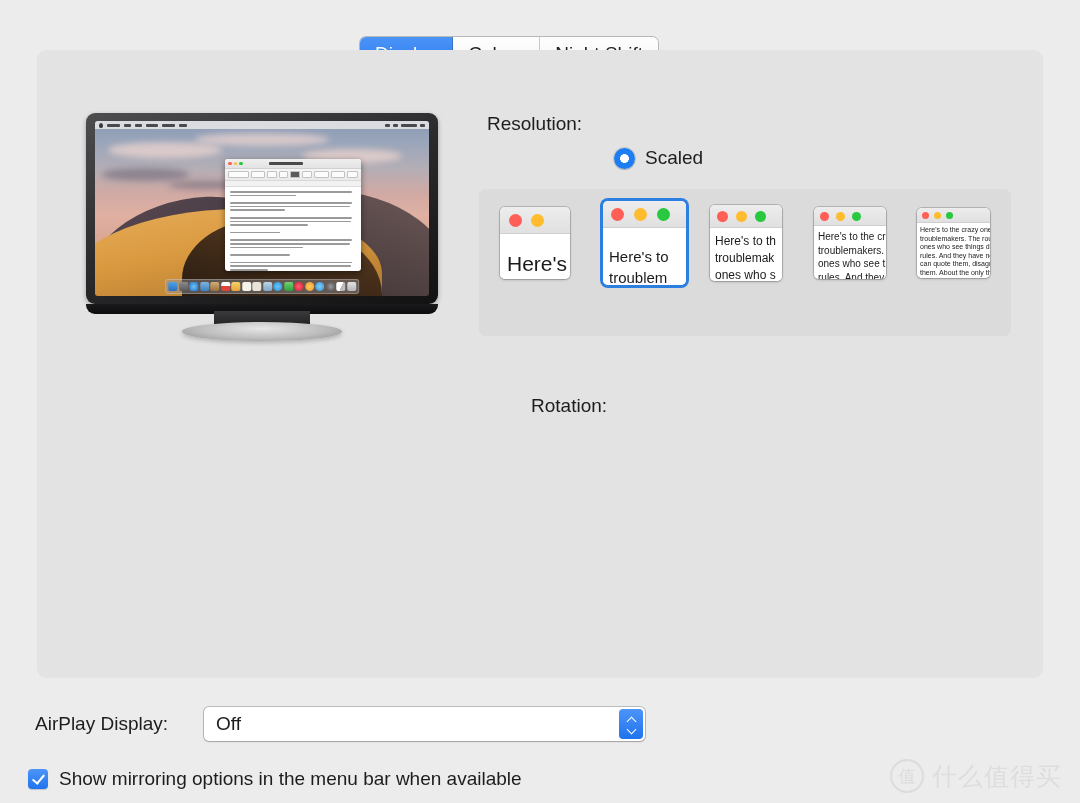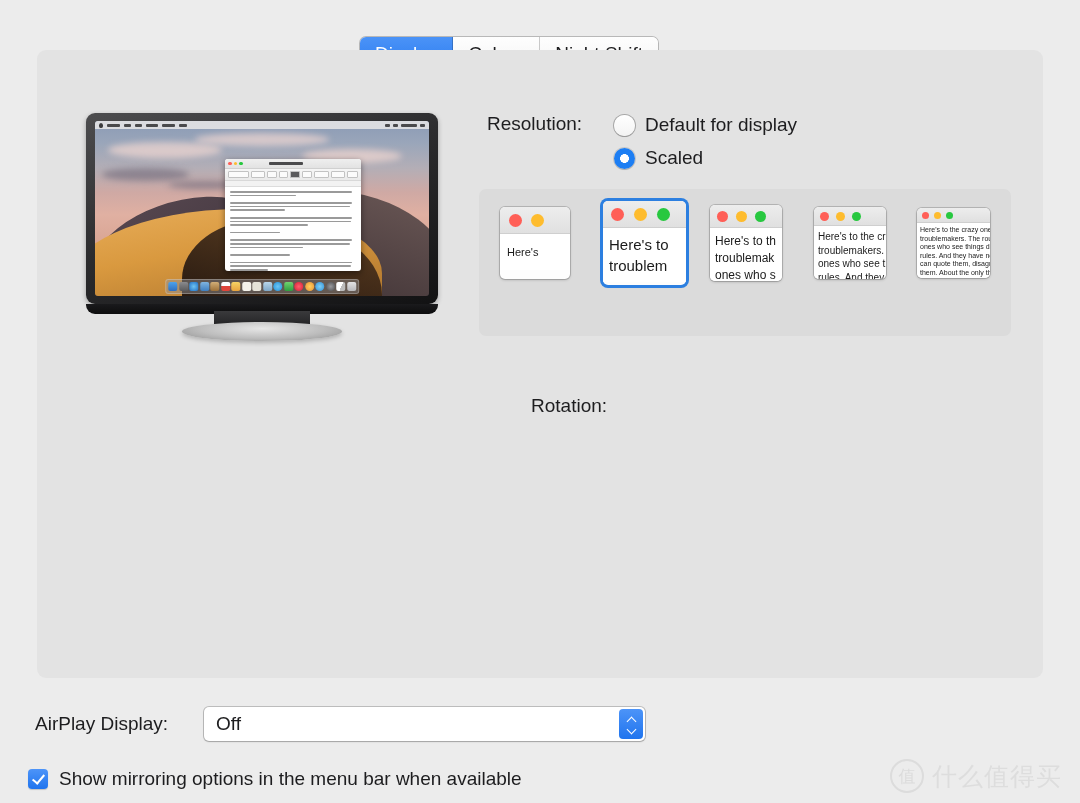--- a/index.html
+++ b/index.html
@@ -374,50 +374,46 @@
         </div>
       </div>
     </div>
     <div class="mon-chin"></div>
     <div class="mon-neck"></div>
     <div class="mon-base"></div>
   </div>
 
   <div class="res-label">Resolution:</div>
 
-  <div class="radio-row" style="left:614px;top:114px;">
-    <span class="radio"></span>
-    <span class="radio-label">Default for display</span>
-  </div>
 
   <div class="radio-row" style="left:614px;top:147px;align-items:center;">
     <span class="radio on"></span>
     <span class="radio-label">Scaled</span>
   </div>
 
   <div class="res-group">
     <div class="thumbs">
 
       <div class="thumb" style="left:21px;width:70px;height:72px;">
         <div class="thumb-bar" style="height:26px;padding:0 9px;gap:9px;">
           <span class="t-dot" style="width:13px;height:13px;background:#ff5f57"></span>
           <span class="t-dot" style="width:13px;height:13px;background:#febc2e"></span>
         </div>
-        <div class="thumb-text" style="font-size:11px;line-height:18px;padding:9px 7px;">
+        <div class="thumb-text" style="font-size:21px;line-height:18px;padding:21px 7px;">
             <div style="white-space: nowrap;">Here's</div>
           </div>
       </div>
 
       <div class="thumb selected" style="left:124px;width:83px;height:84px;top:12px;">
         <div class="thumb-bar" style="height:26px;padding:0 8px;gap:10px;">
           <span class="t-dot" style="width:13px;height:13px;background:#ff5f57"></span>
           <span class="t-dot" style="width:13px;height:13px;background:#febc2e"></span>
           <span class="t-dot" style="width:13px;height:13px;background:#28c840"></span>
         </div>
-        <div class="thumb-text" style="font-size:15px;line-height:21px;padding:6px 6px;">
+        <div class="thumb-text" style="font-size:15px;line-height:21px;padding:18px 6px;">
             <div style="white-space: nowrap;">Here's to</div>
             <div style="white-space: nowrap;">troublem</div>
           </div>
       </div>
 
       <div class="thumb" style="left:335px;width:72px;height:72px;top:18px;">
         <div class="thumb-bar" style="height:18px;padding:0 6px;gap:7px;">
           <span class="t-dot" style="width:9px;height:9px;background:#ff5f57"></span>
           <span class="t-dot" style="width:9px;height:9px;background:#febc2e"></span>
           <span class="t-dot" style="width:9px;height:9px;background:#28c840"></span>

